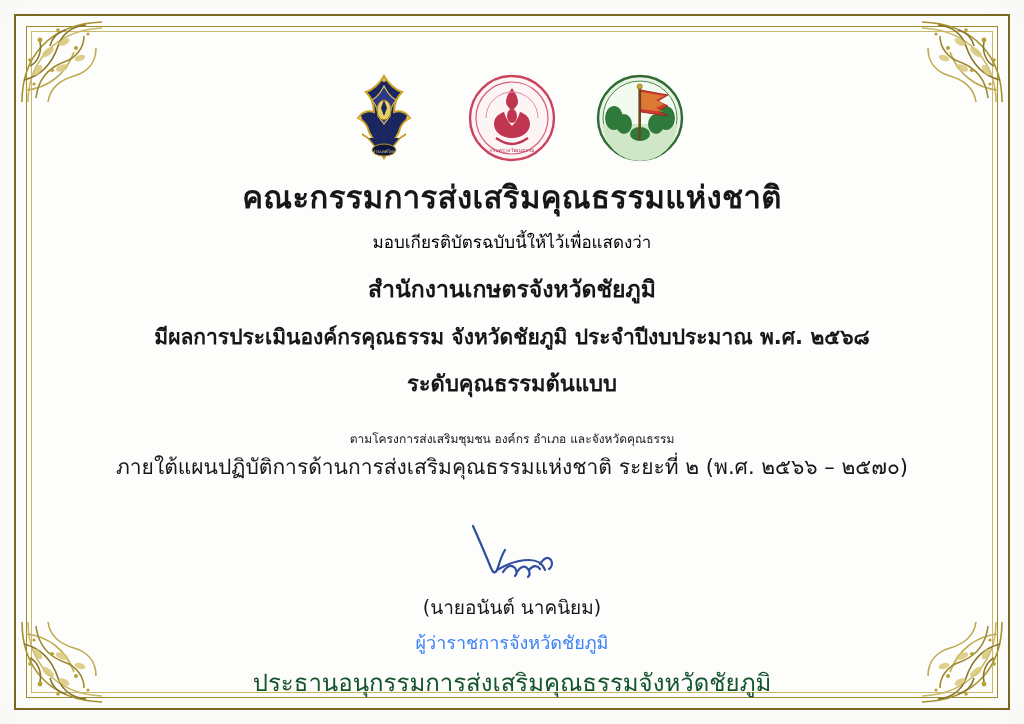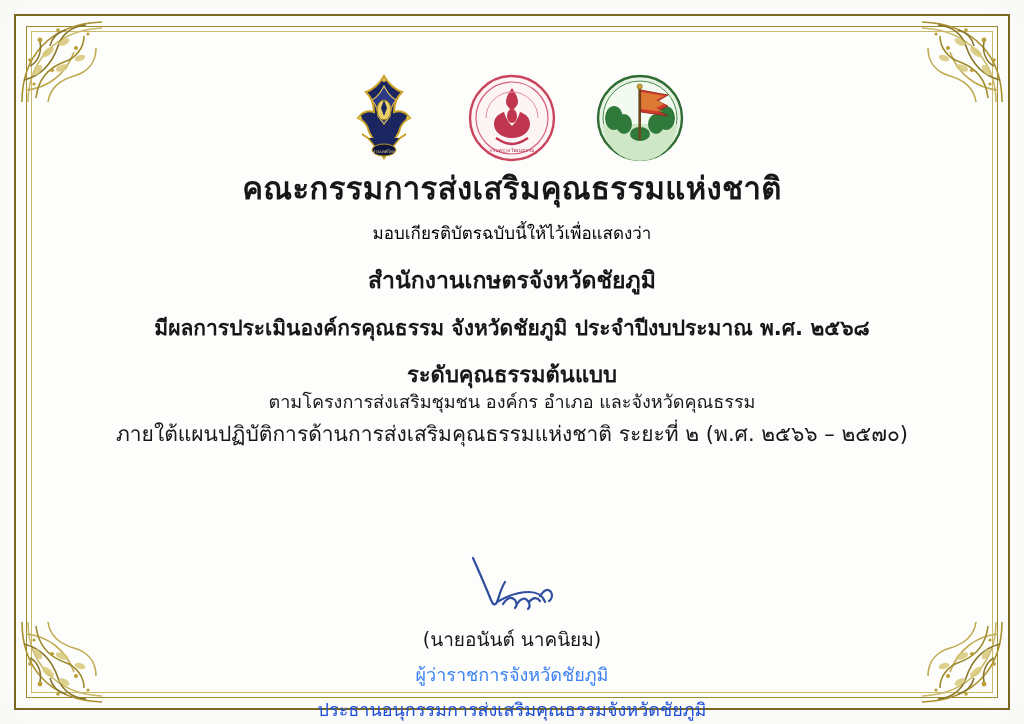--- a/index.html
+++ b/index.html
@@ -74,21 +74,21 @@
     display: flex;
     justify-content: center;
     align-items: center;
     gap: 36px;
   }
   .emblem { position: relative; }
 
   
   .content {
     position: absolute;
-    top: 168px;
+    top: 177px;
     left: 60px;
     width: 904px;
     text-align: center;
     color: #17171a;
   }
   .line { line-height: 1.35; }
 
   .t-title {
     font-size: 31px;
     font-weight: bold;
@@ -108,59 +108,60 @@
   .t-result {
     font-size: 21px;
     font-weight: bold;
     margin-bottom: 18px;
   }
   .t-level {
     font-size: 22px;
     font-weight: bold;
   }
   .t-ref1 {
-    font-size: 18px;
+    font-size: 12px;
     margin-bottom: 6px;
+    margin-top: 32px;
   }
   .t-ref2 {
     font-size: 21px;
     margin-bottom: 24px;
   }
   .t-date {
     font-size: 19px;
     letter-spacing: 1px;
   }
 
   
   .signature-area {
     position: absolute;
     left: 0;
-    top: 552px;
+    top: 520px;
     width: 100%;
     text-align: center;
   }
   .sign-mark {
     height: 70px;
     display: flex;
     justify-content: center;
     align-items: center;
   }
   .signer {
     font-size: 19px;
     color: #17171a;
     margin-top: 2px;
   }
   .signer-role {
     font-size: 18px;
     color: #3b82f6;
     margin-top: 6px;
   }
   .signer-role2 {
-    font-size: 18px;
-    color: #1d4ed8;
+    font-size: 24px;
+    color: #14532d;
     margin-top: 6px;
   }
 
   
   .scan-edge {
     position: absolute;
     inset: 0;
     pointer-events: none;
     box-shadow: inset 0 0 40px rgba(0,0,0,0.035);
   }

